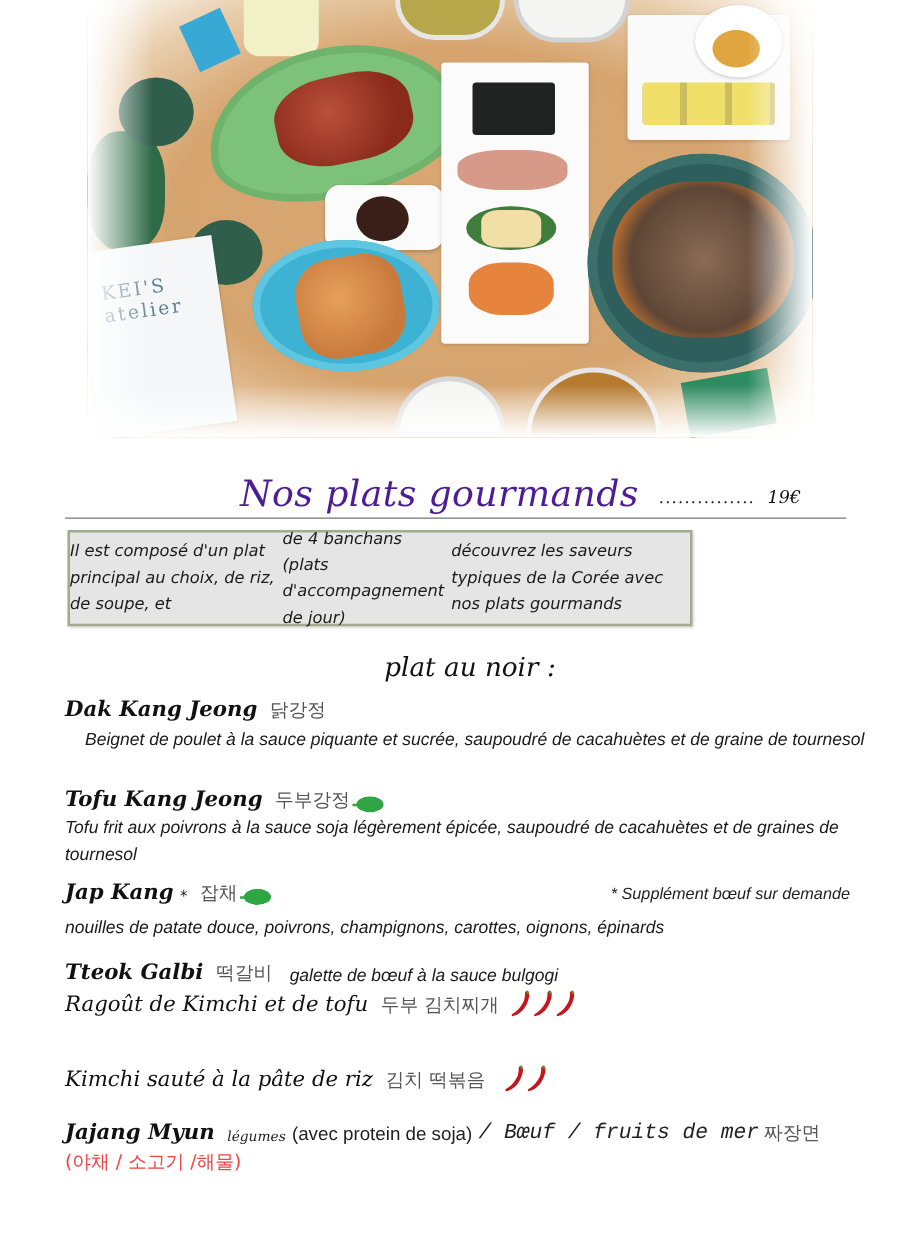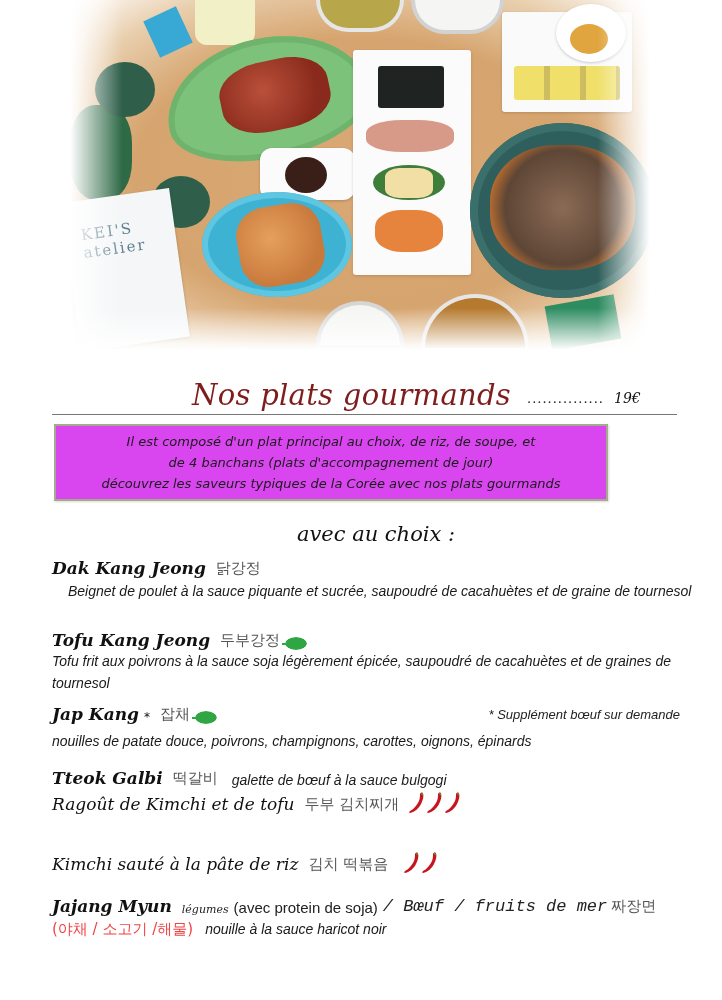--- a/index.html
+++ b/index.html
@@ -84,40 +84,40 @@
     .soup2 { left: 355px; top: 298px; width: 100px; height: 50px; border-radius: 50px 50px 0 0; background: #b67a2f; box-shadow: 0 0 0 4px #e6e6e6; }
     .box-deco { left: 478px; top: 300px; width: 70px; height: 45px; background: #2e8c61; transform: rotate(-10deg); }
 
     
     .heading-row {
       position: absolute; left: 52px; top: 364px; width: 625px; height: 48px;
       display: flex; align-items: flex-end;
     }
     .main-title {
       margin-left: 140px;
-      font-family: "DejaVu Serif", serif; font-style: italic; font-size: 29px; color: #7f1d1d; letter-spacing: .3px;
+      font-family: "DejaVu Serif", serif; font-style: italic; font-size: 29px; color: #4c1d95; letter-spacing: .3px;
     }
     .title-dots {
       margin-left: 16px; margin-bottom: 6px;
       font-family: "DejaVu Serif", serif; font-size: 13px; color: #222; letter-spacing: 1px;
     }
     .title-price {
       margin-left: 10px; margin-bottom: 6px;
       font-family: "DejaVu Serif", serif; font-style: italic; font-size: 14px; color: #111;
     }
     .title-rule {
       position: absolute; left: 52px; top: 414px; width: 625px; height: 0;
       border-top: 1.5px solid #777;
     }
 
     
     .info-box {
-      position: absolute; left: 54px; top: 424px; width: 554px; height: 77px;
-      background: #d946ef; border: 2px solid #a4ab8c;
-      display: flex; flex-direction: column; align-items: center; justify-content: center;
+      position: absolute; left: 54px; top: 424px; width: 500px; height: 77px;
+      background: #e5e5e5; border: 2px solid #a4ab8c;
+      display: flex; align-items: center; justify-content: center;
       box-shadow: 1px 1px 2px rgba(0,0,0,.15);
     }
     .info-line {
       font-family: "DejaVu Sans", sans-serif; font-style: italic; font-size: 13px; line-height: 21px; color: #1a1a1a;
     }
 
     
     .section-title {
       position: absolute; left: 0; top: 522px; width: 722px; text-align: center;
       font-family: "DejaVu Serif", serif; font-style: italic; font-size: 21px; color: #111;
@@ -207,21 +207,21 @@
   <span class="title-price">19€</span>
 </div>
 <div class="title-rule"></div>
 
 <div class="info-box">
   <div class="info-line">Il est composé d'un plat principal au choix, de riz, de soupe, et</div>
   <div class="info-line">de 4 banchans (plats d'accompagnement de jour)</div>
   <div class="info-line">découvrez les saveurs typiques de la Corée avec nos plats gourmands</div>
 </div>
 
-<div class="section-title">avec au choix  :</div>
+<div class="section-title">plat au noir  :</div>
 
 <div class="dish" style="top:558px;">
   <div class="dish-head">
     <span class="dish-name">Dak Kang Jeong</span>
     <span class="dish-ko">닭강정</span>
   </div>
   <div class="dish-desc" style="margin-top:2px;margin-left:16px;">Beignet de poulet à la sauce piquante et sucrée, saupoudré de cacahuètes et de graine de tournesol</div>
 </div>
 
 <div class="dish" style="top:630px;">
@@ -293,15 +293,14 @@
 <div class="dish" style="top:896px;">
   <div class="dish-head">
     <span class="dish-name">Jajang Myun</span>
     <span class="jj-legumes">légumes</span>
     <span class="jj-small">(avec protein de soja)</span>
     <span class="jj-rest">/ Bœuf / fruits de mer</span>
     <span class="dish-ko" style="margin-left:4px;">짜장면</span>
   </div>
   <div class="jj-ko-line">
     <span class="jj-ko2">(야채 / 소고기 /해물)</span>
-    <span class="jj-desc">nouille à la sauce haricot noir</span>
   </div>
 </div>
 
 </body></html>

